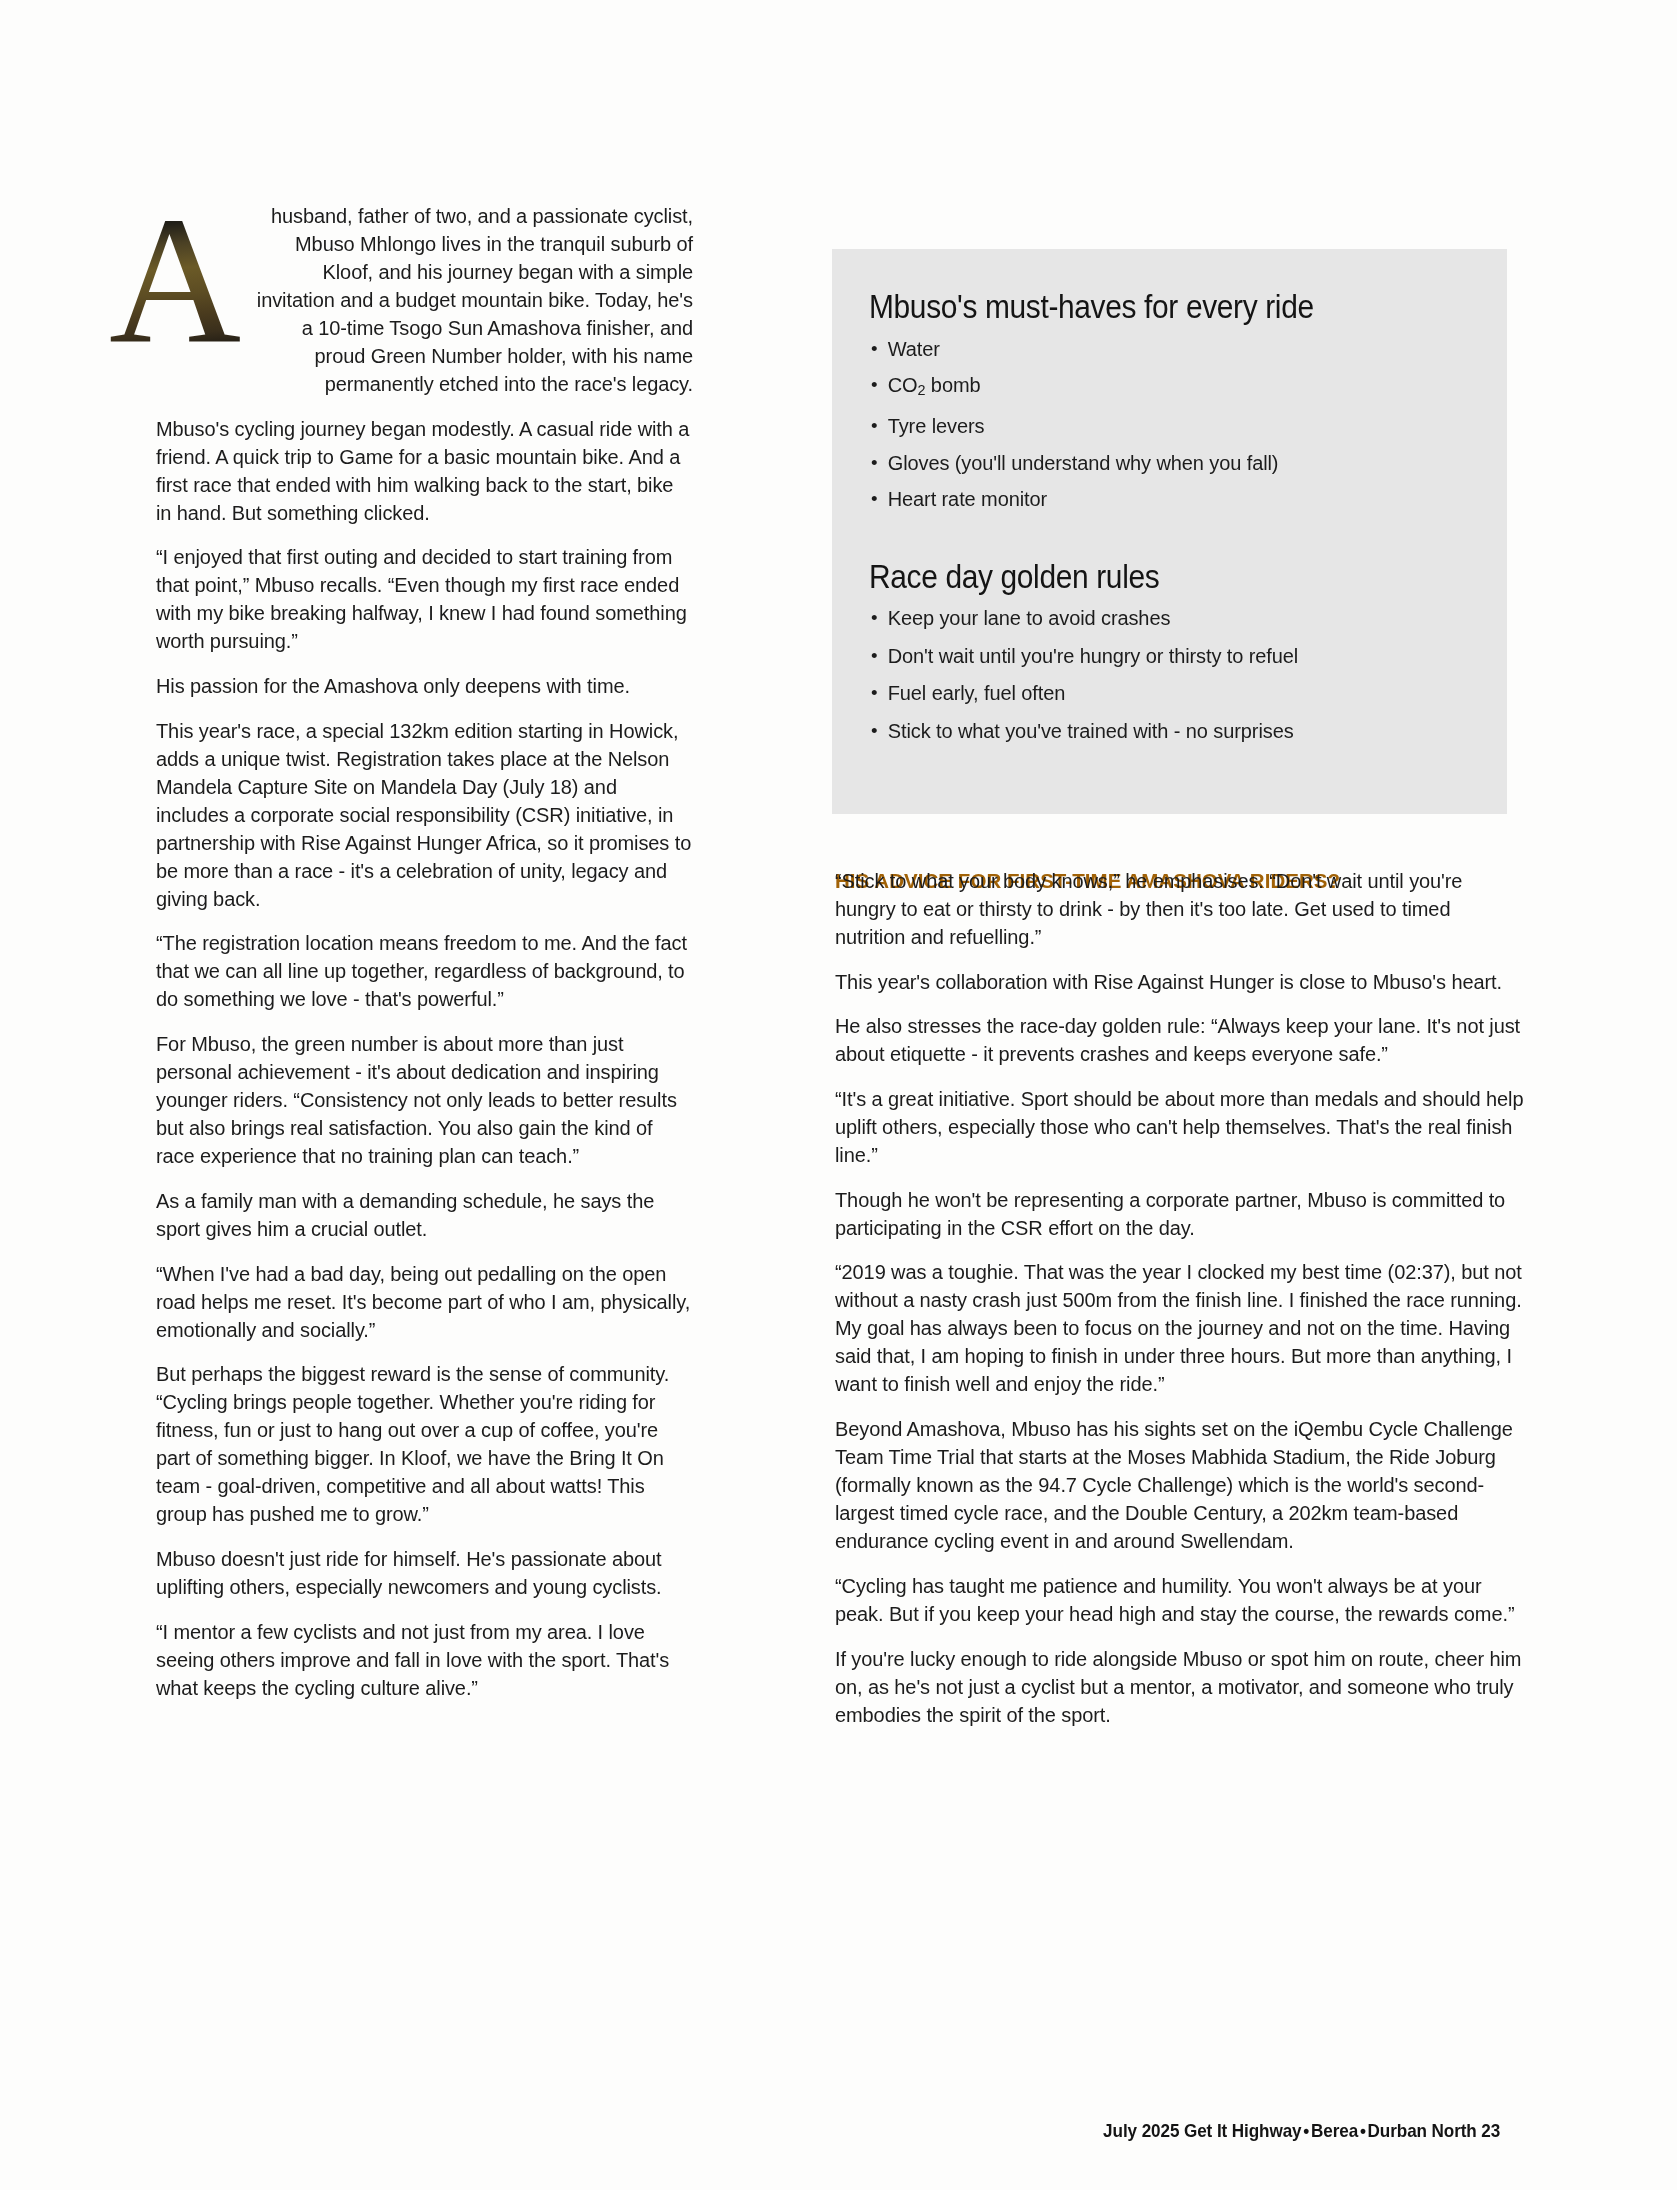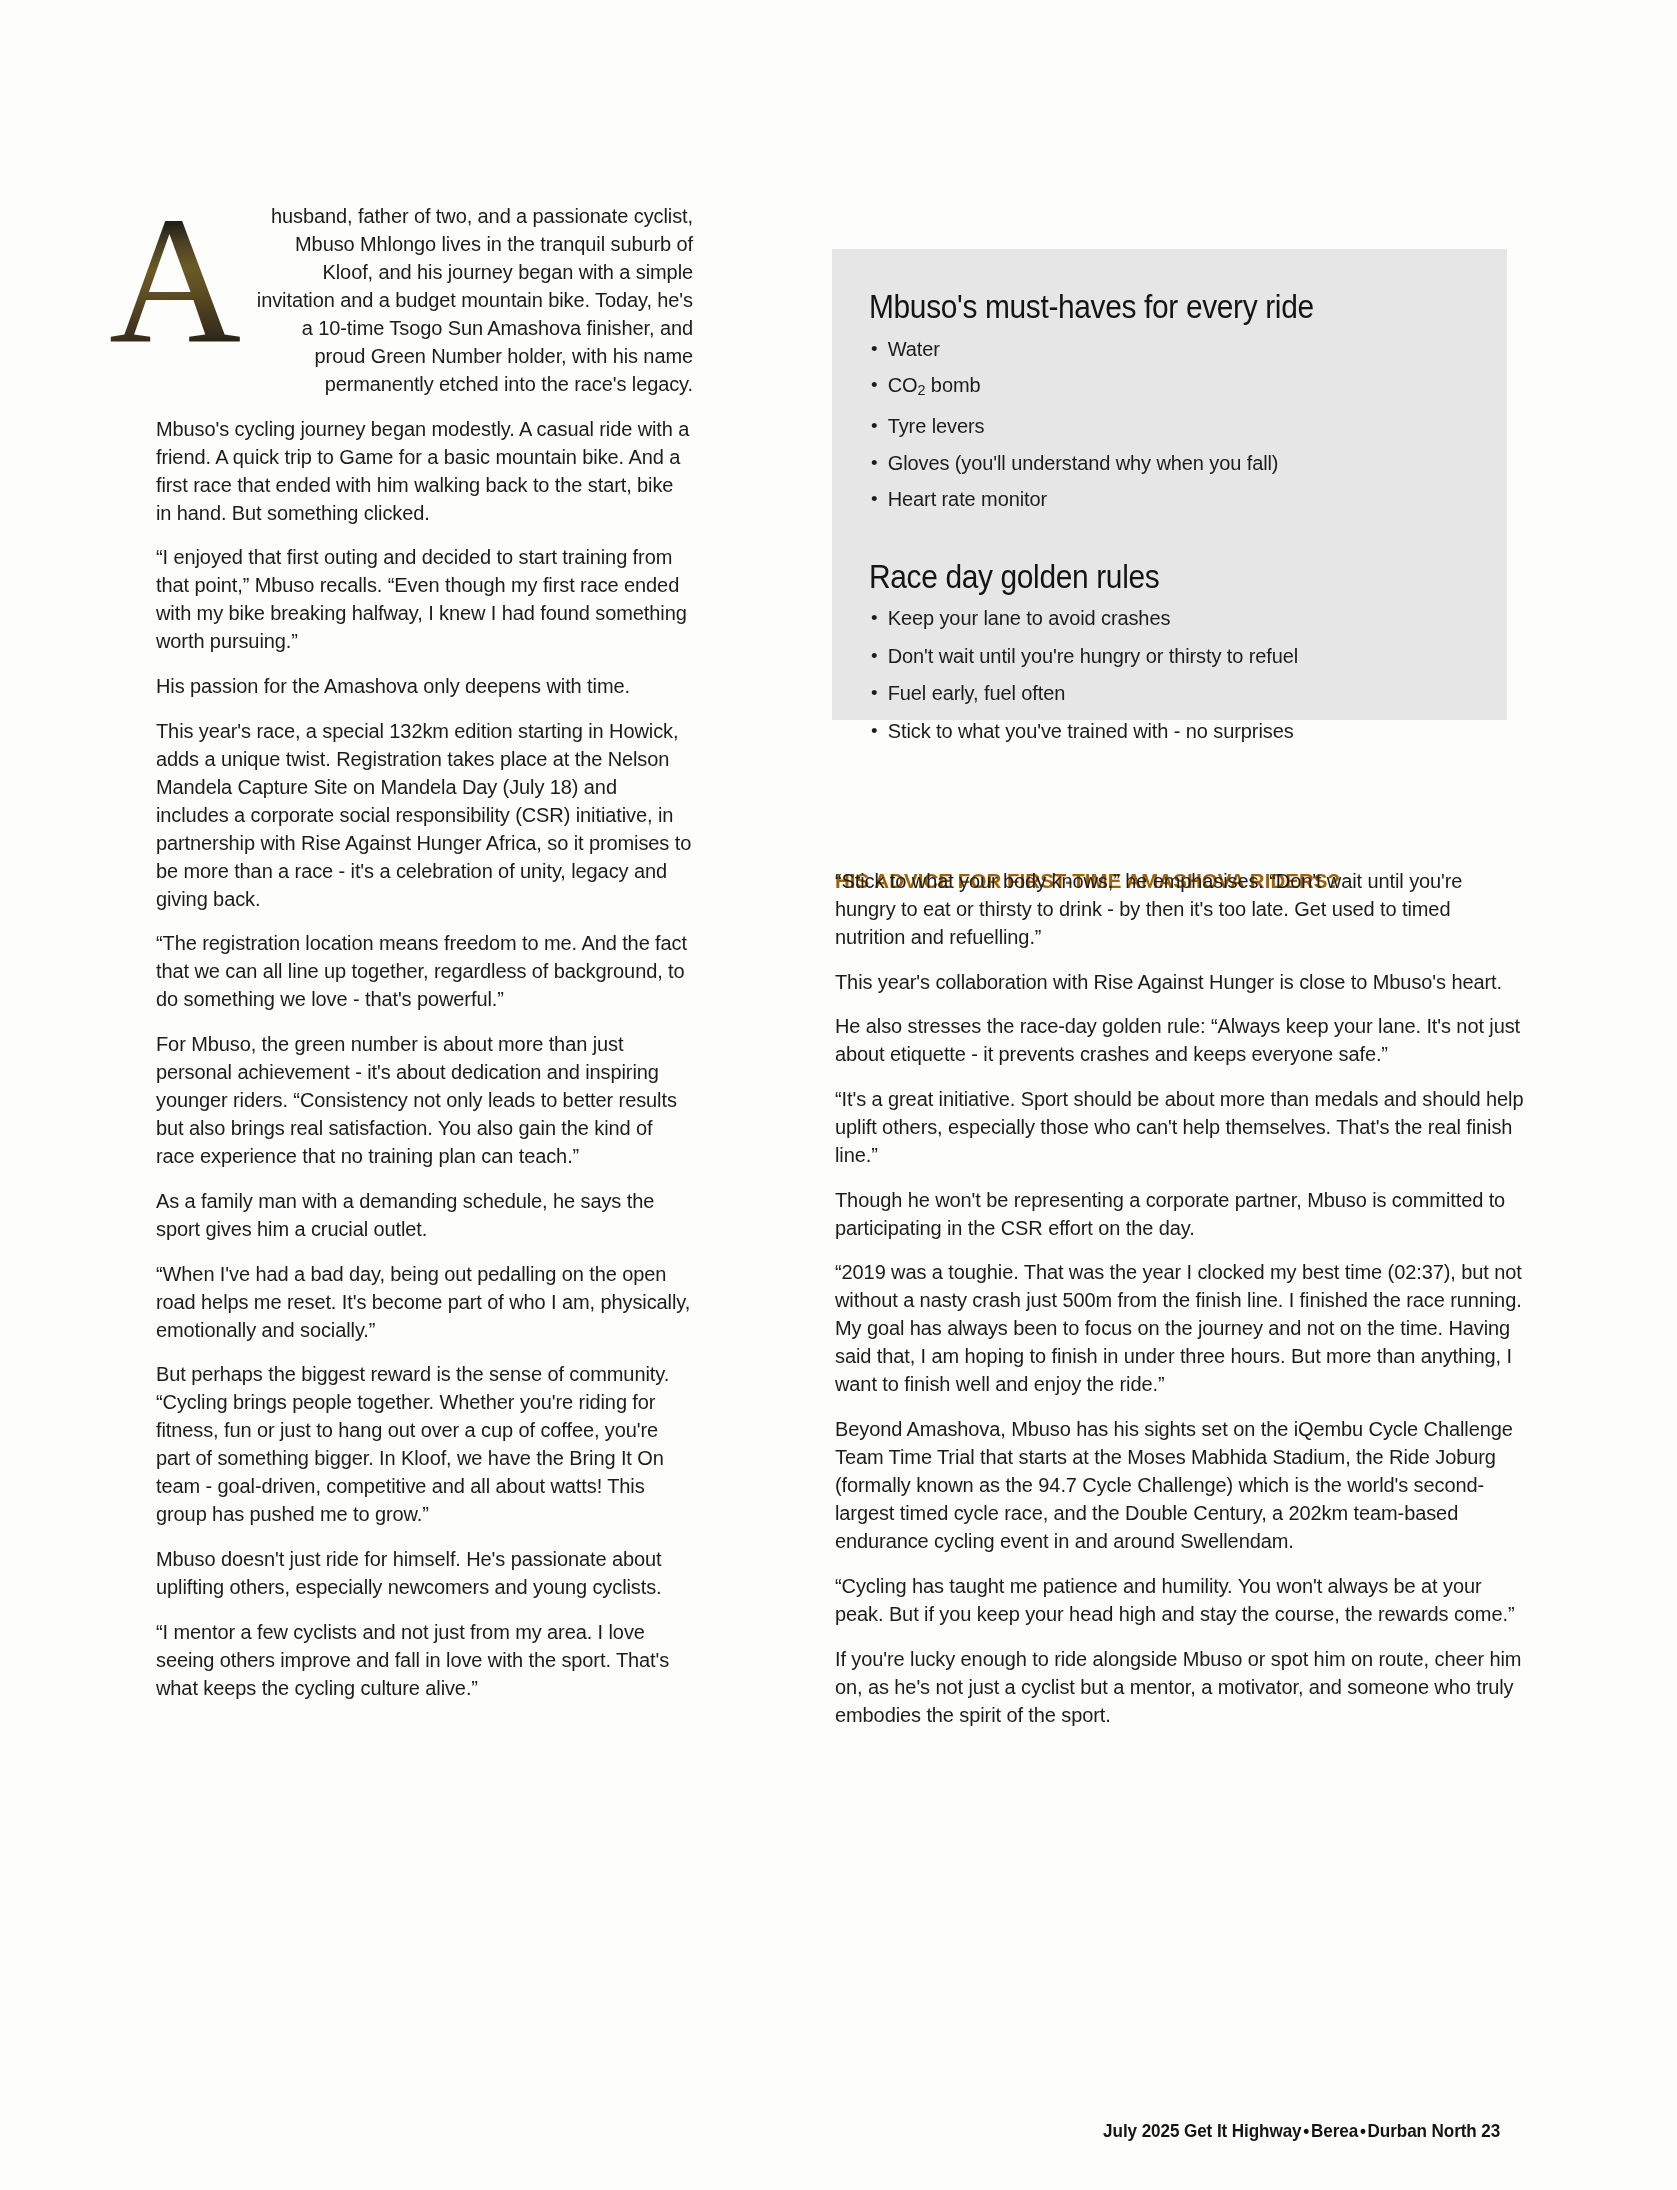--- a/index.html
+++ b/index.html
@@ -68,21 +68,21 @@
     -webkit-text-fill-color: transparent;
     shape-outside: polygon(0 0, 100% 0, 100% 100%, 0 100%);
   }
 
   
   .sidebox {
     position: absolute;
     left: 832px;
     top: 249px;
     width: 675px;
-    height: 471px;
+    height: 565px;
     background: #e6e6e6;
     box-sizing: border-box;
     padding: 39px 30px 0 37px;
   }
   .side-h {
     font-family: "Liberation Sans Narrow", "Liberation Sans", sans-serif;
     font-size: 34px;
     line-height: 37px;
     font-weight: 400;
     letter-spacing: -0.4px;

